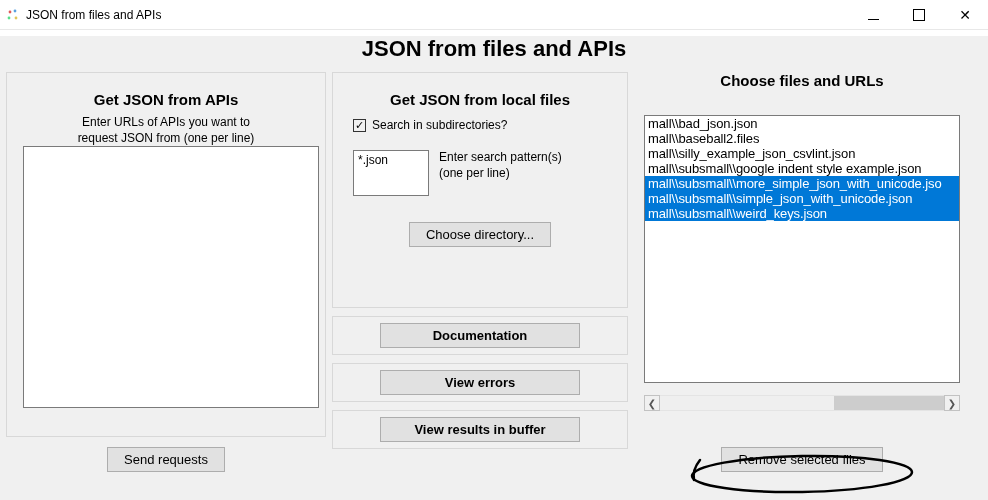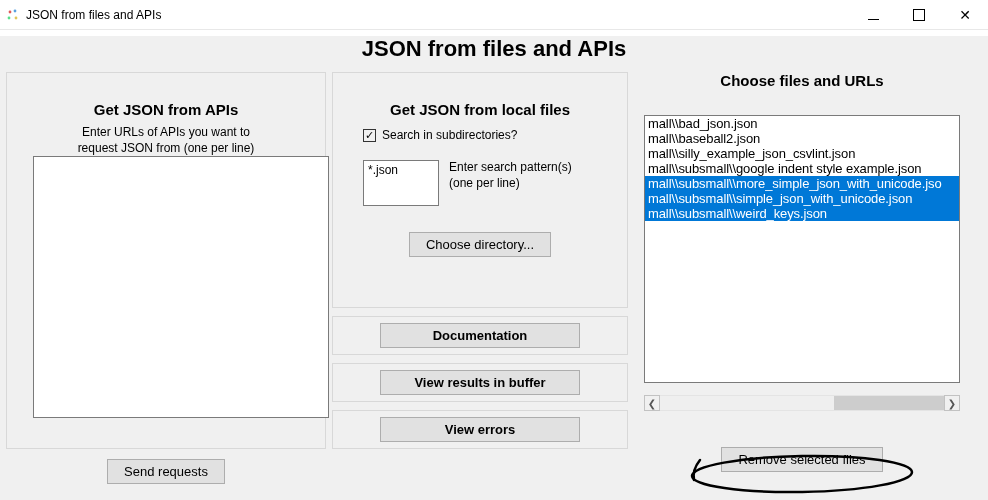--- a/index.html
+++ b/index.html
@@ -14,21 +14,21 @@
   .winbtn.close { font-size:14px; }
 
   .client { position:relative; padding:0 6px 6px 6px; height:470px; background:#f0f0f0; }
   .main-heading { text-align:center; font-size:22px; font-weight:700; color:#000; margin:6px 0 10px 0; }
 
   .columns { display:flex; gap:6px; height:400px; }
   .col-left   { width:320px; display:flex; flex-direction:column; }
   .col-mid    { width:296px; display:flex; flex-direction:column; }
   .col-right  { width:336px; display:flex; flex-direction:column; }
 
-  .panel { border:1px solid #d8d8d8; background:#f0f0f0; padding:26px; }
+  .panel { border:1px solid #d8d8d8; background:#f0f0f0; padding:16px; }
   .sec-heading { text-align:center; font-size:15px; font-weight:700; margin:2px 0 6px 0; }
 
   
   .help-text { text-align:center; font-size:12px; color:#000; line-height:1.35; }
   .api-urls { width:296px; height:262px; margin:0 auto; border:1px solid #7a7a7a; background:#fff; resize:none; font-family:inherit; font-size:12px; padding:2px 4px; }
   .left-panel { height:382px; }
   .btn { display:inline-block; background:#e1e1e1; border:1px solid #adadad; font-size:13px; padding:4px 16px; color:#000; cursor:default; text-align:center; }
   .btn.bold { font-weight:700; }
   .left-btn-wrap { text-align:center; margin-top:10px; }
 
@@ -115,37 +115,37 @@
         </div>
       </div>
 
       <div class="mid-btn-row">
         <div class="mid-btn-panel">
           <span class="btn bold">Documentation</span>
         </div>
       </div>
       <div class="mid-btn-row">
         <div class="mid-btn-panel">
-          <span class="btn bold">View results in buffer</span>
+          <span class="btn bold">View errors</span>
         </div>
       </div>
       <div class="mid-btn-row">
         <div class="mid-btn-panel">
-          <span class="btn bold">View errors</span>
+          <span class="btn bold">View results in buffer</span>
         </div>
       </div>
     </div>
 
     <div class="col-right">
       <div class="right-heading-wrap">
         <div class="sec-heading" style="margin-top:0;">Choose files and URLs</div>
       </div>
       <div class="filelist" id="filelist">
           <div class="item">mall\\bad_json.json</div>
-          <div class="item">mall\\baseball2.json</div>
+          <div class="item">mall\\baseball2.files</div>
           <div class="item">mall\\silly_example_json_csvlint.json</div>
           <div class="item">mall\\subsmall\\google indent style example.json</div>
           <div class="item sel">mall\\subsmall\\more_simple_json_with_unicode.jso</div>
           <div class="item sel">mall\\subsmall\\simple_json_with_unicode.json</div>
           <div class="item sel">mall\\subsmall\\weird_keys.json</div>
         </div>
       <div class="hscroll">
         <div class="arrow">❮</div>
         <div class="track">
           <div class="thumb"></div>

